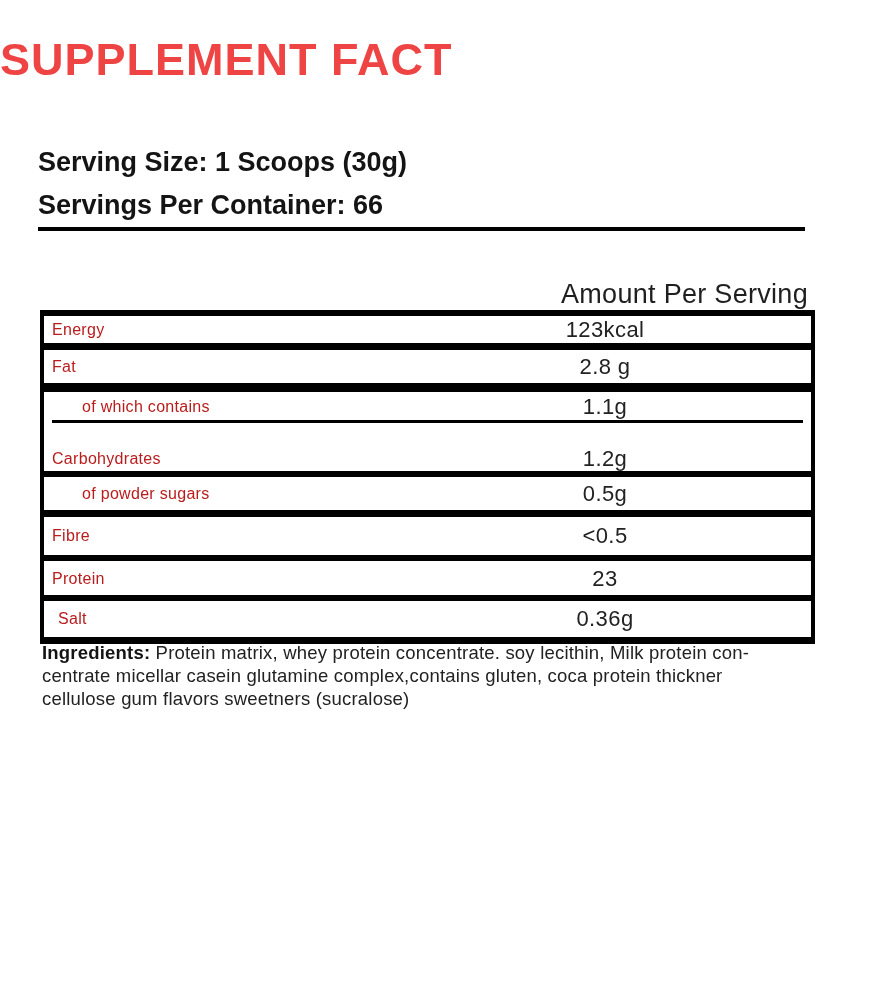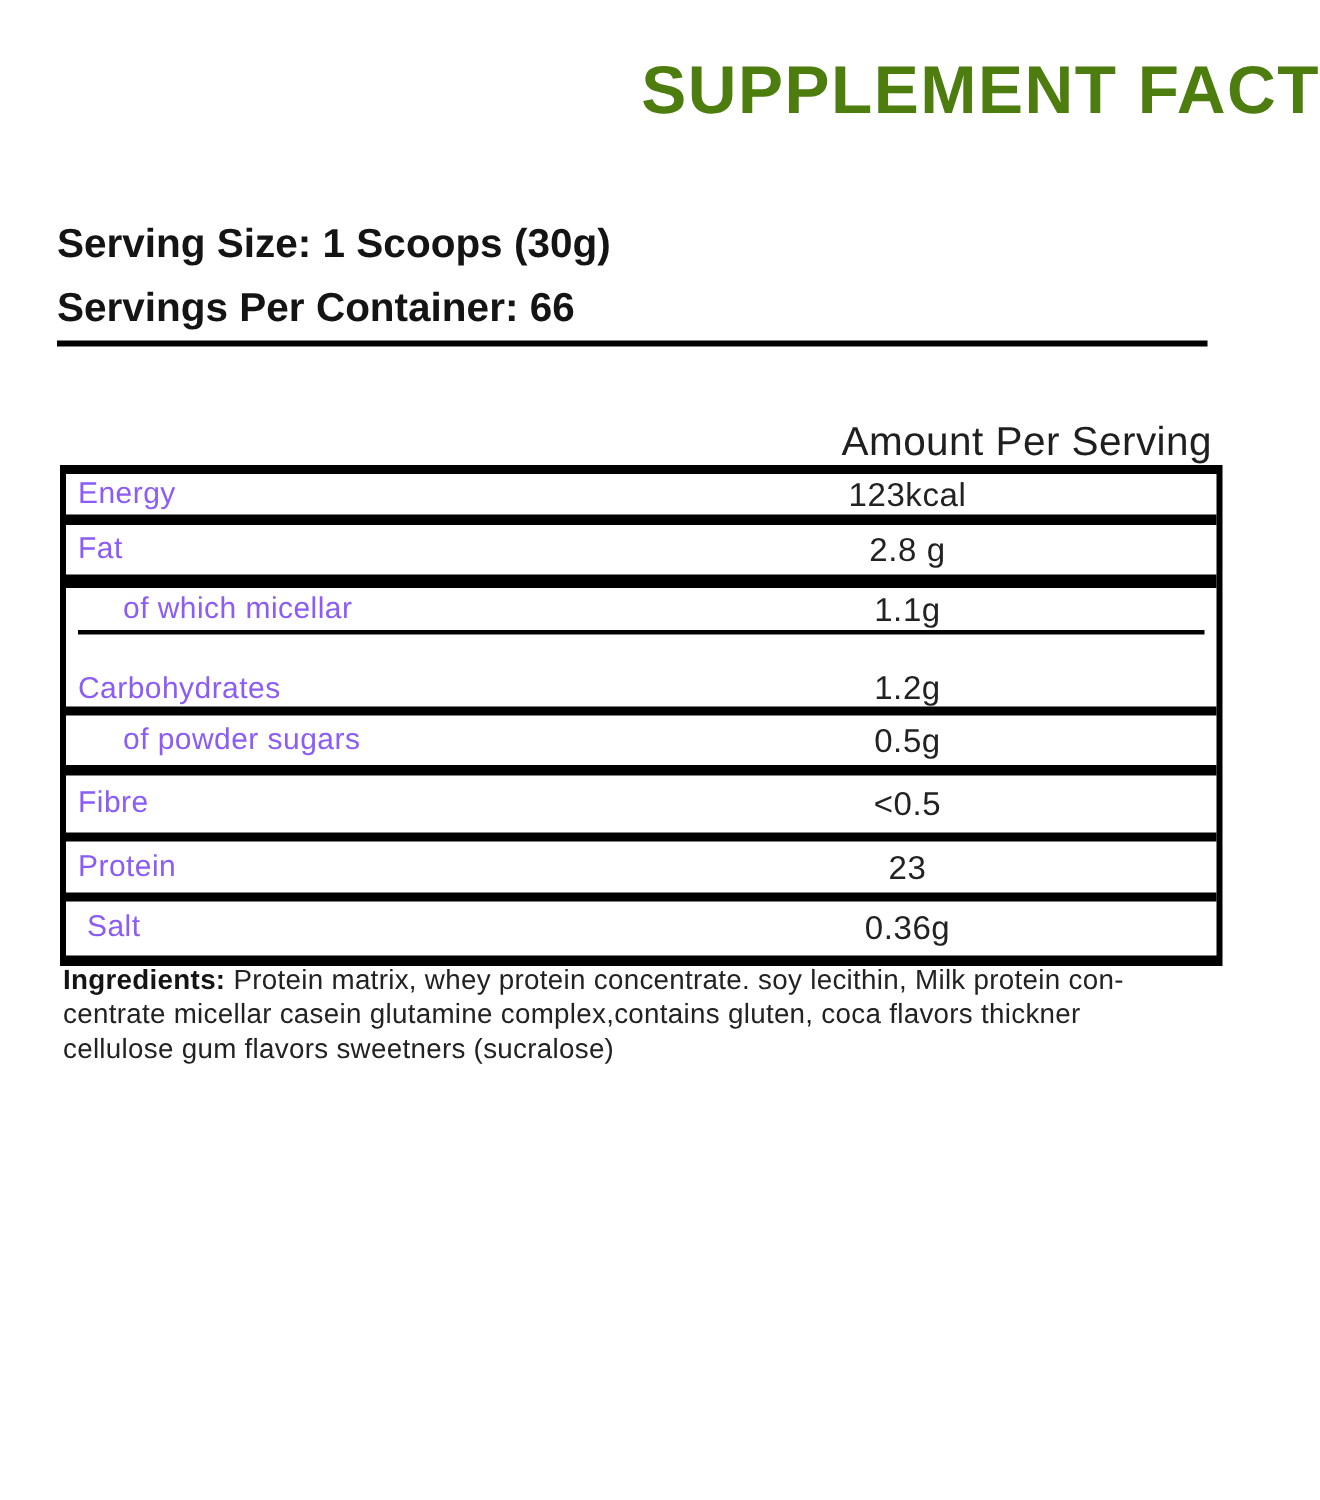--- a/index.html
+++ b/index.html
@@ -14,25 +14,25 @@
     background: #ffffff;
     overflow: hidden;
     font-family: "Liberation Sans", sans-serif;
     color: #1f1f1f;
   }
   .title {
     position: absolute;
     top: 34px;
     left: 0;
     width: 100%;
-    text-align: right;
+    text-align: left;
     font-size: 45px;
     font-weight: 900;
     letter-spacing: 1px;
-    color: #4d7c0f;
+    color: #ef4444;
     margin: 0;
   }
   .serving {
     position: absolute;
     left: 38px;
     top: 147px;
     width: 767px;
   }
   .serving-line {
     font-size: 27px;
@@ -73,24 +73,24 @@
     border-bottom-width: 7px;
     background: #ffffff;
   }
   .row {
     display: flex;
     align-items: center;
     line-height: 27px;
   }
   .lbl {
     flex: 1;
-    font-size: 20px;
+    font-size: 16px;
     letter-spacing: 0.3px;
     padding-left: 8px;
-    color: #8b5cf6;
+    color: #b91c1c;
     white-space: nowrap;
   }
   .val {
     width: 220px;
     margin-right: 96px;
     text-align: center;
     font-size: 22px;
     letter-spacing: 0.4px;
     color: #222222;
     white-space: nowrap;
@@ -153,21 +153,21 @@
     </div>
     <div class="sep s1"></div>
 
     <div class="row r2">
       <span class="lbl">Fat</span>
       <span class="val">2.8 g</span>
     </div>
     <div class="sep s2"></div>
 
     <div class="row r3">
-      <span class="lbl">of which micellar</span>
+      <span class="lbl">of which contains</span>
       <span class="val">1.1g</span>
     </div>
     <div class="sep s3"></div>
 
     <div class="row r4">
       <span class="lbl">Carbohydrates</span>
       <span class="val">1.2g</span>
     </div>
     <div class="sep s4"></div>
 
@@ -191,17 +191,17 @@
 
     <div class="row r8">
       <span class="lbl">Salt</span>
       <span class="val">0.36g</span>
     </div>
 
   </div>
 
   <p class="ingredients">
     <strong>Ingredients:</strong><span> Protein matrix, whey protein concentrate. soy lecithin, Milk protein con-</span><br>
-    <span>centrate micellar casein glutamine complex,contains gluten, coca flavors thickner</span><br>
+    <span>centrate micellar casein glutamine complex,contains gluten, coca protein thickner</span><br>
     <span>cellulose gum flavors sweetners (sucralose)</span>
   </p>
 
 </div>
 
 </body></html>

